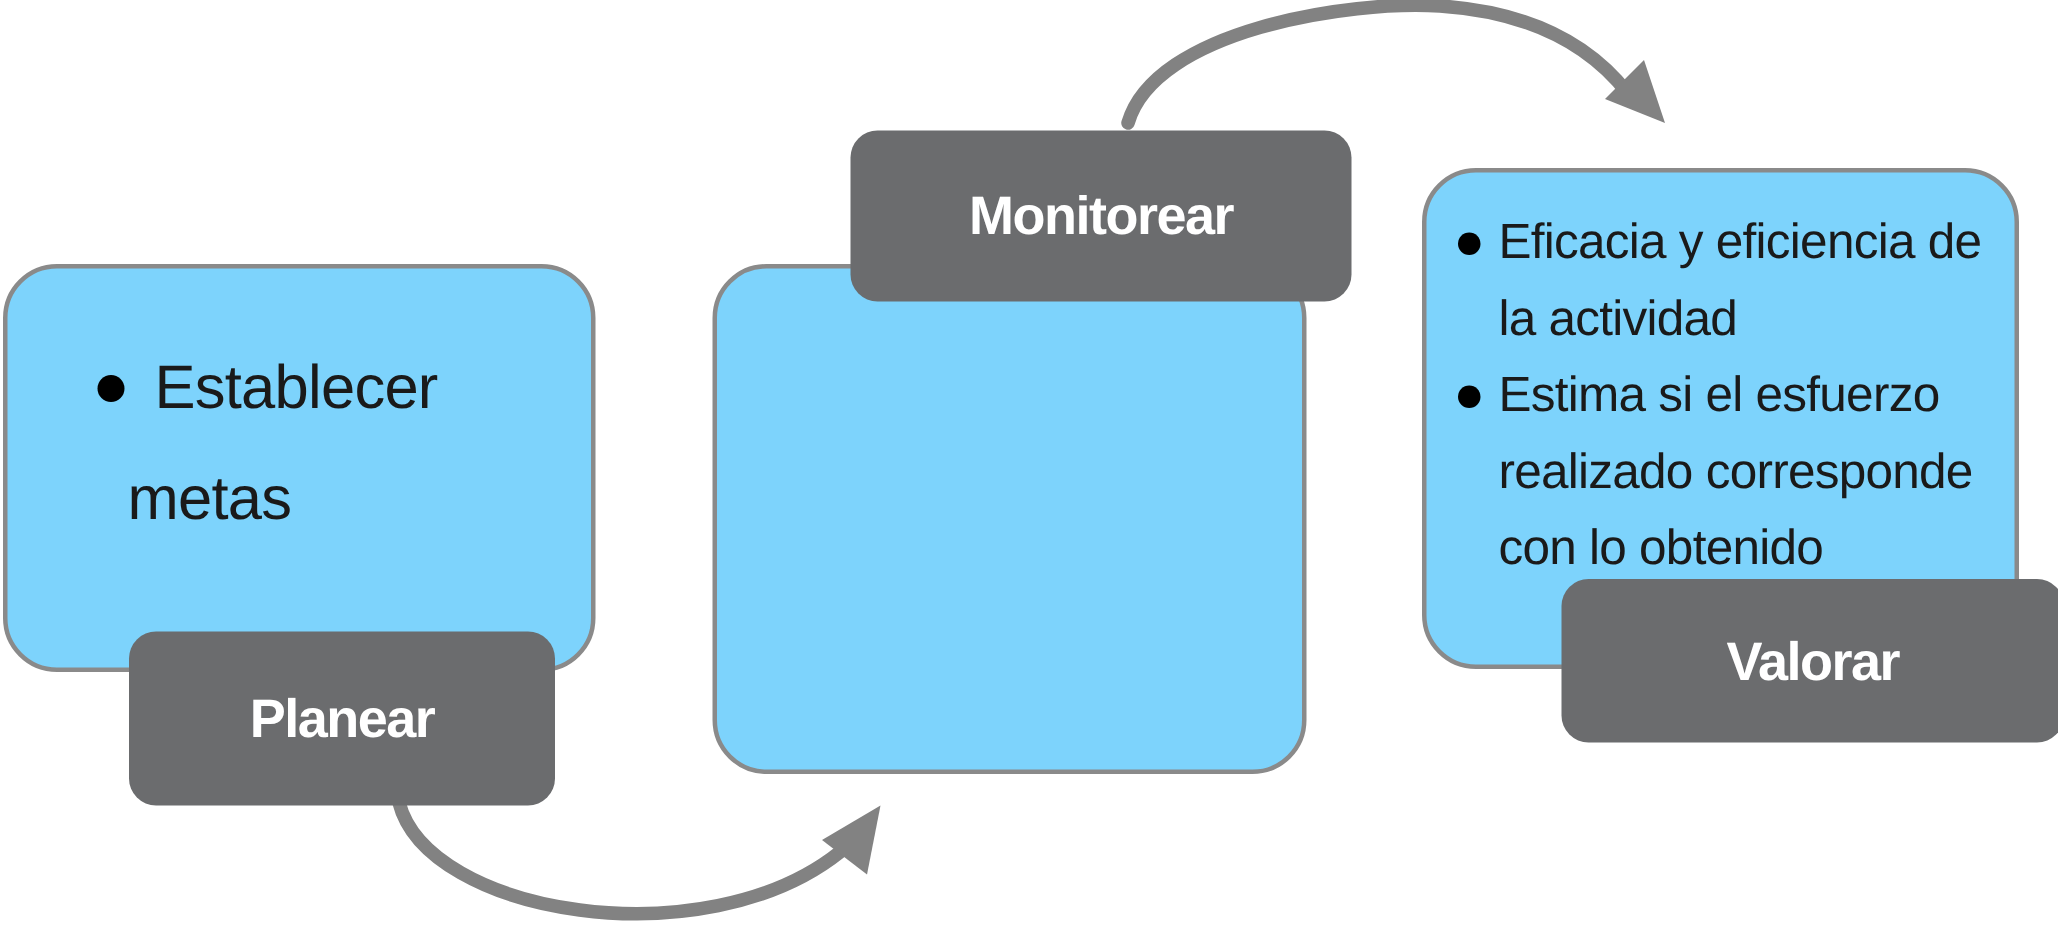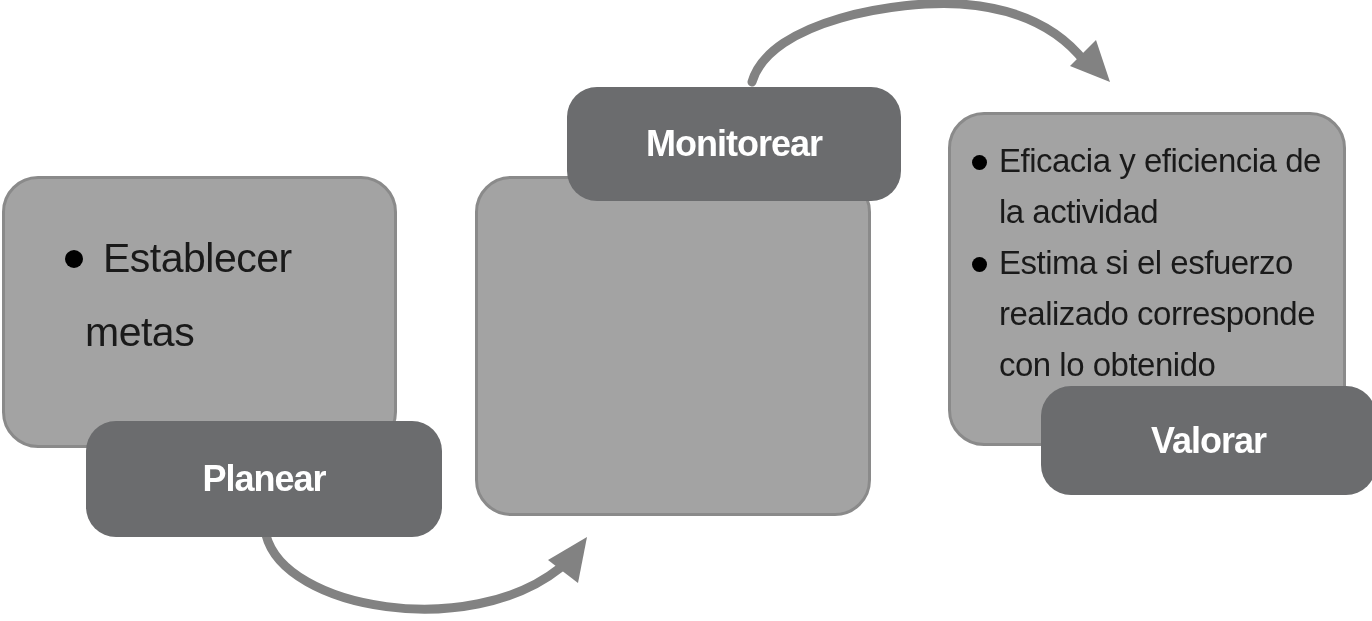--- a/index.html
+++ b/index.html
@@ -1,38 +1,38 @@
 <!DOCTYPE html>
 <html><head>
   <meta charset="utf-8">
   <style>
     html, body { margin: 0; padding: 0; background: #ffffff; }
     body { width: 1372px; height: 621px; position: relative; overflow: hidden;
            font-family: "Liberation Sans", sans-serif; }
     .arrows { position: absolute; left: 0; top: 0; width: 1372px; height: 621px; z-index: 0; }
     .card {
-      position: absolute; background: #a3a3a3; border: 3px solid #8a8a8a;
+      position: absolute; background: #7dd3fc; border: 3px solid #8a8a8a;
       border-radius: 36px; box-sizing: border-box; z-index: 1;
     }
     .label {
-      position: absolute; background: #6b6c6e; color: #ffffff; border-radius: 30px;
+      position: absolute; background: #6b6c6e; color: #ffffff; border-radius: 18px;
       box-sizing: border-box; display: flex; align-items: center; justify-content: center;
       font-family: "Liberation Sans", sans-serif; font-weight: bold; font-size: 36px;
       letter-spacing: -1px; z-index: 2;
     }
     .list { list-style: none; margin: 0; padding: 0; position: absolute; color: #1a1a1a;
             font-family: "Liberation Sans", sans-serif; letter-spacing: -0.5px; }
     .list li { position: relative; }
     .list li .bullet { position: absolute; background: #000; border-radius: 50%; }
     
     #card-planear { left: 2px; top: 176px; width: 395px; height: 272px; }
     #card-planear .list { left: 80px; top: 42px; width: 300px; font-size: 41px; line-height: 74px; }
     #card-planear .list li .bullet { width: 18px; height: 18px; left: -20px; top: 29px; }
     #card-planear .list li span.txt { display: block; text-indent: 18px; }
-    #label-planear { left: 86px; top: 421px; width: 356px; height: 116px; }
+    #label-planear { left: 86px; top: 421px; width: 284px; height: 116px; }
     
     #card-monitorear { left: 475px; top: 176px; width: 396px; height: 340px; }
     #card-monitorear .list { left: 50px; top: 28px; width: 340px; font-size: 33px; line-height: 51px; }
     #card-monitorear .list li .bullet { width: 15px; height: 15px; left: -27px; top: 20px; }
     #label-monitorear { left: 567px; top: 87px; width: 334px; height: 114px; }
     
     #card-valorar { left: 948px; top: 112px; width: 398px; height: 334px; }
     #card-valorar .list { left: 48px; top: 20px; width: 345px; font-size: 33px; line-height: 51px; }
     #card-valorar .list li .bullet { width: 15px; height: 15px; left: -27px; top: 20px; }
     #label-valorar { left: 1041px; top: 386px; width: 335px; height: 109px; }

